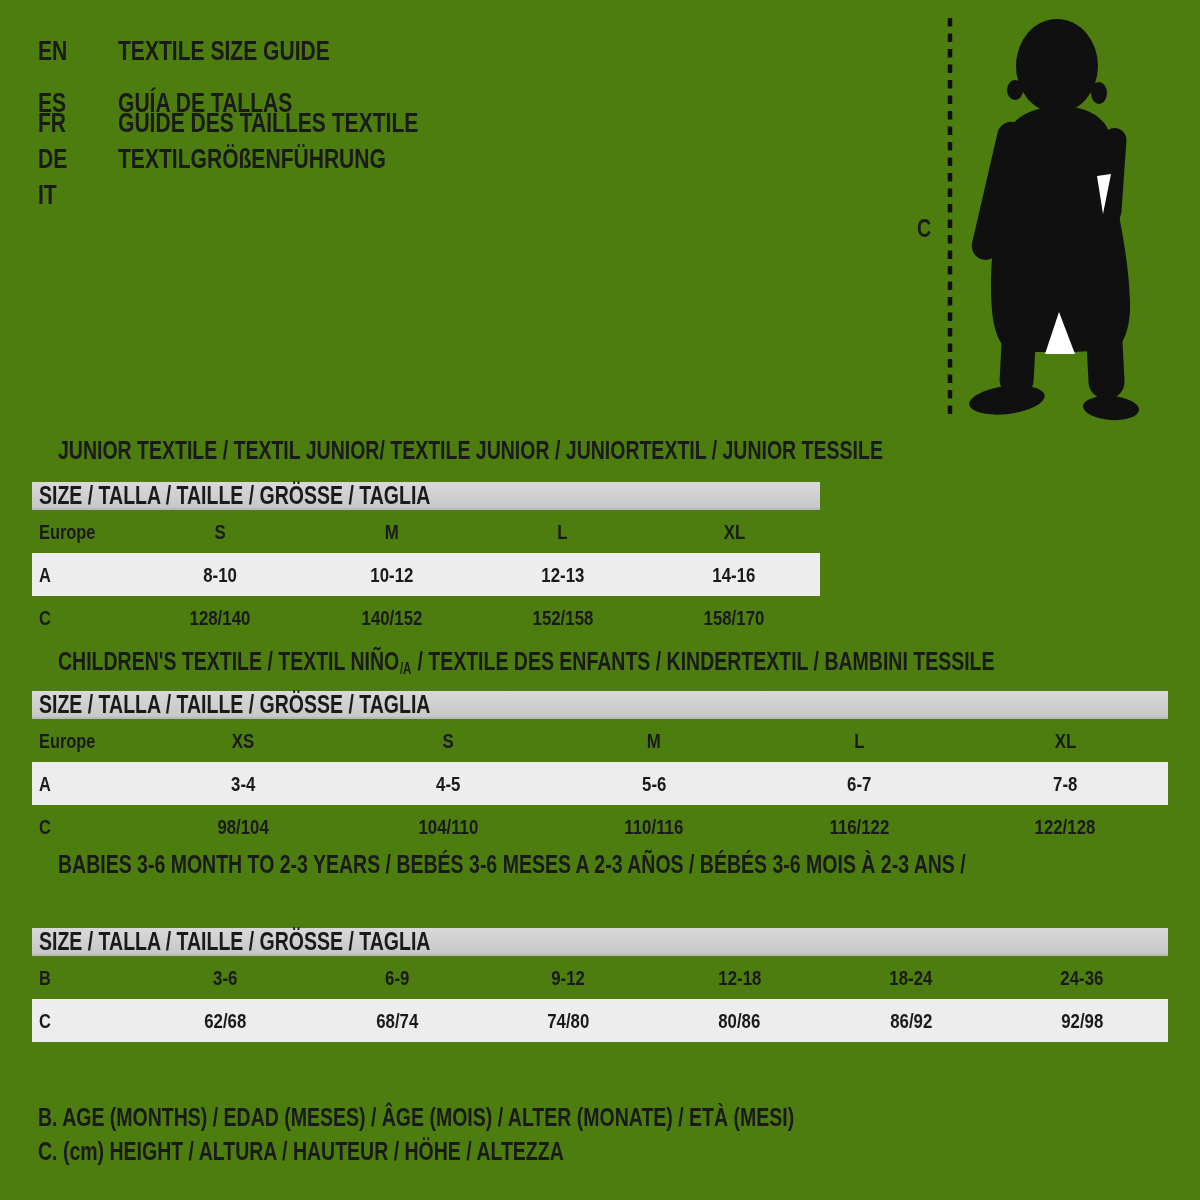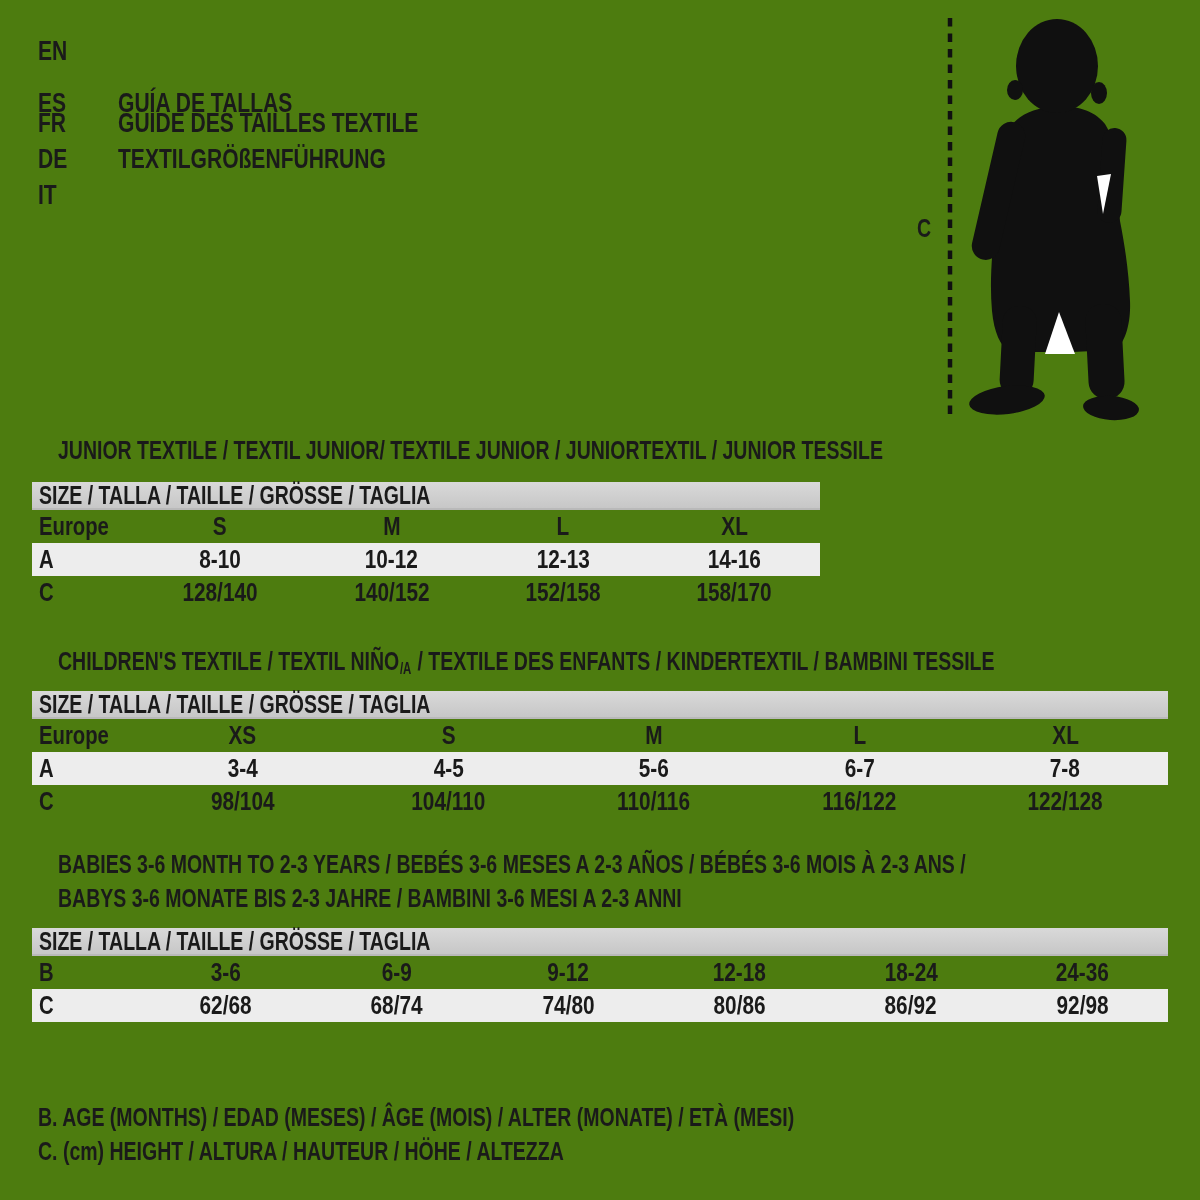--- a/index.html
+++ b/index.html
@@ -32,35 +32,36 @@
   
   .sizebar{
     position:absolute;left:32px;height:28px;box-sizing:border-box;
     background:linear-gradient(#d9d9d9,#c7c7c7);
     border-bottom:2px solid #b9b9b9;
     font-size:25px;line-height:25px;padding:1px 0 0 7px;
   }
 
   
   table.grid{position:absolute;border-collapse:collapse;table-layout:fixed;}
-  table.grid td{height:33px;padding:0;text-align:center;font-size:26px;vertical-align:middle;}
+  table.grid td{height:43px;padding:0;text-align:center;font-size:21px;vertical-align:middle;}
   table.grid td.lab{text-align:left;padding-left:7px;}
   tr.r-shade td{background:#ededed;}
 
   
   .legend-line{position:absolute;left:38px;font-size:25px;line-height:26px;}
 </style>
 </head>
 <body>
 
 <div class="canvas">
 
   <div>
     <div class="lang-row" style="top:36px">
       <span class="lang-code"><span class="t">EN</span></span>
+      <span class="lang-label"><span class="t">TEXTILE SIZE GUIDE</span></span>
     </div>
     <div class="lang-row" style="top:88px">
       <span class="lang-code"><span class="t">ES</span></span>
       <span class="lang-label"><span class="t">GUÍA DE TALLAS</span></span>
     </div>
     <div class="lang-row" style="top:108px">
       <span class="lang-code"><span class="t">FR</span></span>
       <span class="lang-label"><span class="t">GUIDE DES TAILLES TEXTILE</span></span>
     </div>
     <div class="lang-row" style="top:144px">
@@ -178,23 +179,20 @@
       <td><span class="tc">104/110</span></td>
       <td><span class="tc">110/116</span></td>
       <td><span class="tc">116/122</span></td>
       <td><span class="tc">122/128</span></td>
     </tr>
   </tbody>
     </table>
 
   <div class="sec-title" style="top:851px">
     <span class="ts">BABIES 3-6 MONTH TO 2-3 YEARS / BEBÉS 3-6 MESES A 2-3 AÑOS / BÉBÉS 3-6 MOIS À 2-3 ANS /</span>
-  </div>
-  <div class="sec-title" style="top:885px">
-    <span class="ts">BABYS 3-6 MONATE BIS 2-3 JAHRE / BAMBINI 3-6 MESI A 2-3 ANNI</span>
   </div>
   <div class="sizebar" style="top:928px;width:1136px">
     <span class="t">SIZE / TALLA / TAILLE / GRÖSSE / TAGLIA</span>
   </div>
   <table class="grid" style="top:956px;left:32px;width:1136px">
     <colgroup>
         <col style="width:9.5%">
         <col style="width:15.08%">
         <col style="width:15.08%">
         <col style="width:15.08%">

